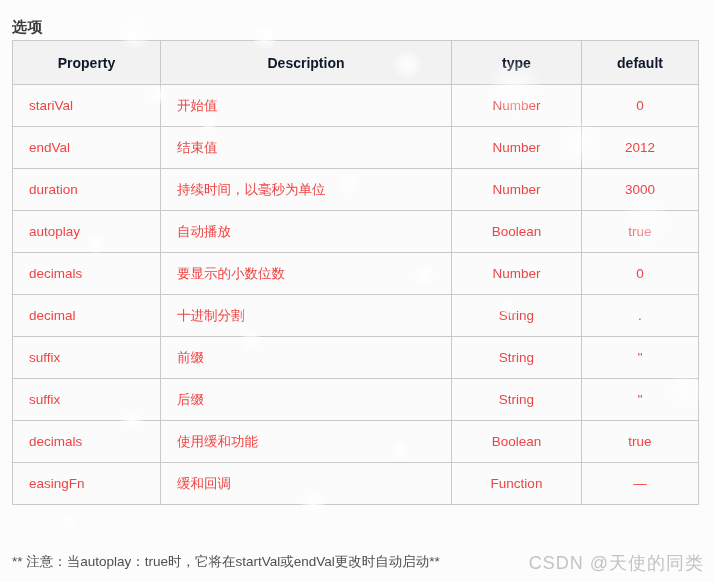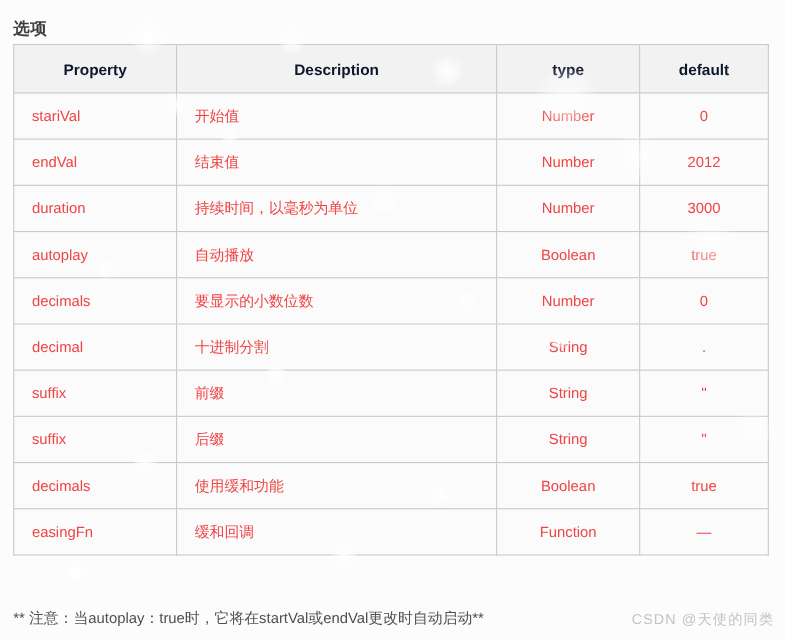--- a/index.html
+++ b/index.html
@@ -86,21 +86,21 @@
     top: 552px;
     font-size: 13.5px;
     color: #4f4f4f;
     white-space: nowrap;
     line-height: 20px;
   }
   .watermark {
     position: absolute;
     right: 10px;
     top: 553px;
-    font-size: 13px;
+    font-size: 18px;
     color: #c0c4c8;
     letter-spacing: 1px;
     line-height: 20px;
     white-space: nowrap;
   }
 </style>
 </head>
 <body>
 
 <div class="bokeh" style="left:118px;top:16px;width:34px;height:34px;"></div>

